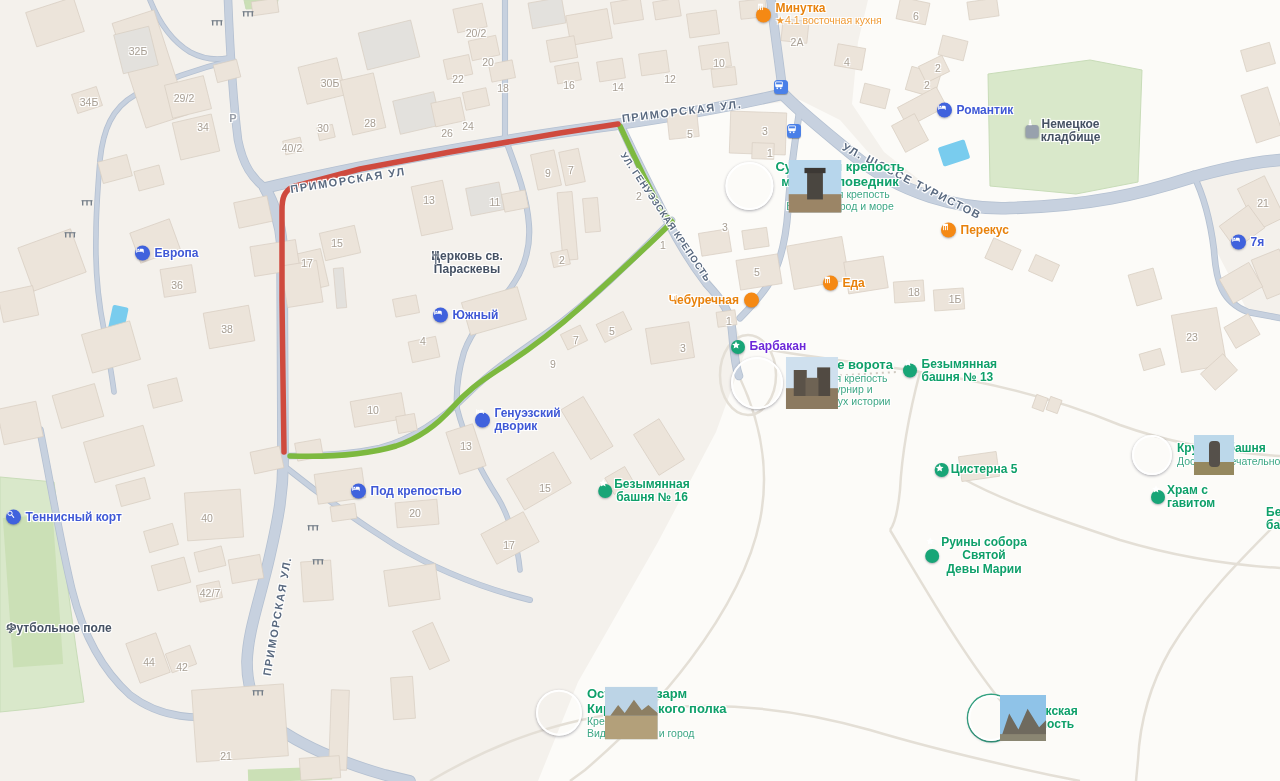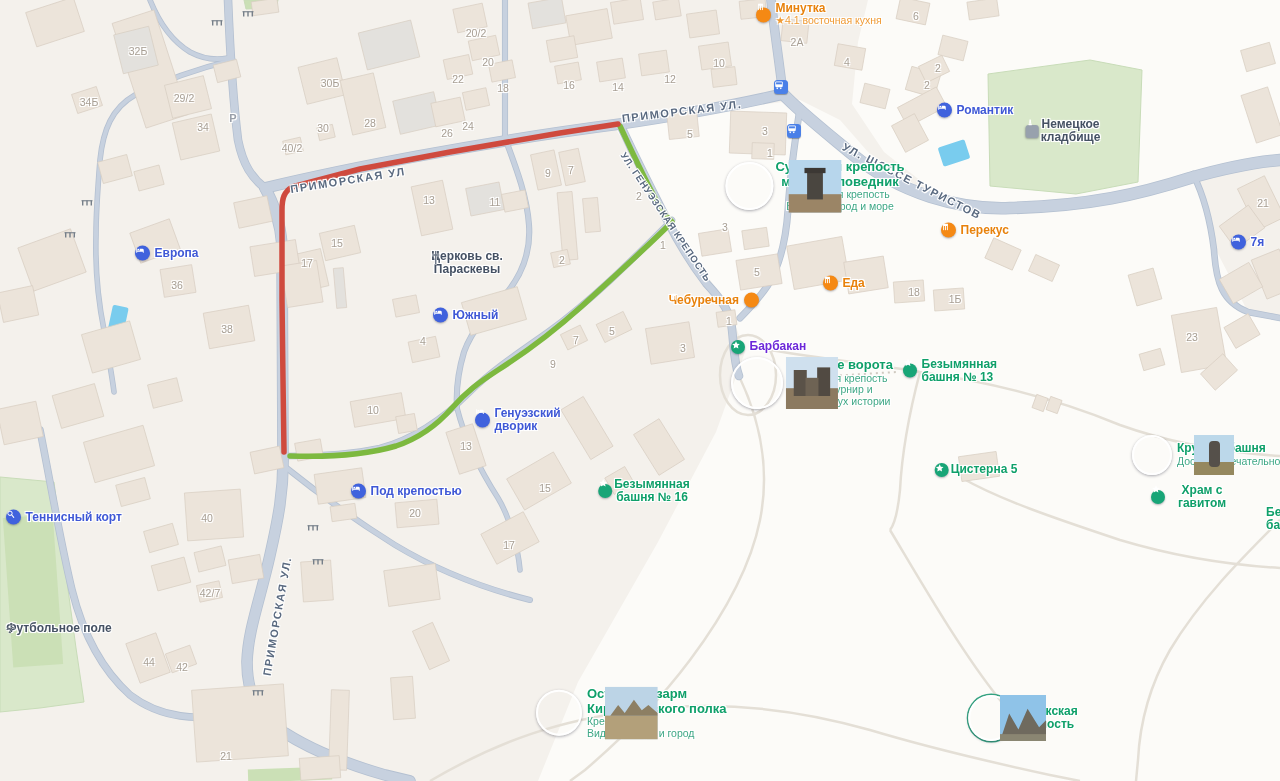--- a/index.html
+++ b/index.html
@@ -530,21 +530,21 @@
           <span class="poi-title halo" style="color:#0fa06a">Круглая башня</span>
           <span class="poi-sub halo" style="color:#3fa886">Достопримечательность</span>
         </div>
       </div>
       <div class="poi col" style="left:1194px;top:484px;transform:translateX(-50%)">
         <span class="pin" style="width:14px;height:14px;background:#18a577">
           <svg width="10" height="10" viewBox="0 0 12 12">
             <path fill="#fff" d="M6 1.4l1.4 2.95 3.2.4-2.36 2.2.63 3.15L6 8.55 3.13 10.1l.63-3.15L1.4 4.75l3.2-.4z"></path>
           </svg>
         </span>
-        <div class="poi-text" style="align-items:center;text-align:center">
+        <div class="poi-text" style="align-items:center;text-align:left">
           <span class="poi-title halo" style="color:#0fa06a">Храм с гавитом</span>
         </div>
       </div>
       <div class="poi col" style="left:976px;top:463px;transform:translateX(-50%)">
         <span class="pin" style="width:14px;height:14px;background:#18a577">
           <svg width="10" height="10" viewBox="0 0 12 12">
             <path fill="#fff" d="M6 1.4l1.4 2.95 3.2.4-2.36 2.2.63 3.15L6 8.55 3.13 10.1l.63-3.15L1.4 4.75l3.2-.4z"></path>
           </svg>
         </span>
         <div class="poi-text" style="align-items:center;text-align:center">
@@ -553,20 +553,32 @@
       </div>
       <div class="poi col" style="left:644px;top:478px;transform:translateX(-50%)">
         <span class="pin" style="width:14px;height:14px;background:#18a577">
           <svg width="10" height="10" viewBox="0 0 12 12">
             <path fill="#fff" d="M6 1.4l1.4 2.95 3.2.4-2.36 2.2.63 3.15L6 8.55 3.13 10.1l.63-3.15L1.4 4.75l3.2-.4z"></path>
           </svg>
         </span>
         <div class="poi-text" style="align-items:center;text-align:center">
           <span class="poi-title halo" style="color:#0fa06a">Безымянная
 башня № 16</span>
+        </div>
+      </div>
+      <div class="poi col" style="left:976px;top:536px;transform:translateX(-50%)">
+        <span class="pin" style="width:14px;height:14px;background:#18a577">
+          <svg width="10" height="10" viewBox="0 0 12 12">
+            <path fill="#fff" d="M6 1.4l1.4 2.95 3.2.4-2.36 2.2.63 3.15L6 8.55 3.13 10.1l.63-3.15L1.4 4.75l3.2-.4z"></path>
+          </svg>
+        </span>
+        <div class="poi-text" style="align-items:center;text-align:center">
+          <span class="poi-title halo" style="color:#0fa06a">Руины собора
+Святой
+Девы Марии</span>
         </div>
       </div>
       <div class="poi" style="left:536px;top:713px;transform:translateY(-50%)">
         <span class="photo" style="width:42px;height:42px;">
           <svg viewBox="0 0 40 40">
             <rect width="40" height="40" fill="#bcd4e6"></rect>
             <rect y="22" width="40" height="18" fill="#b3a07a"></rect>
             <path d="M4 22l6-8 5 6 7-10 6 8 5-4 7 6v2H4z" fill="#8d7f63"></path>
           </svg>
         </span>

